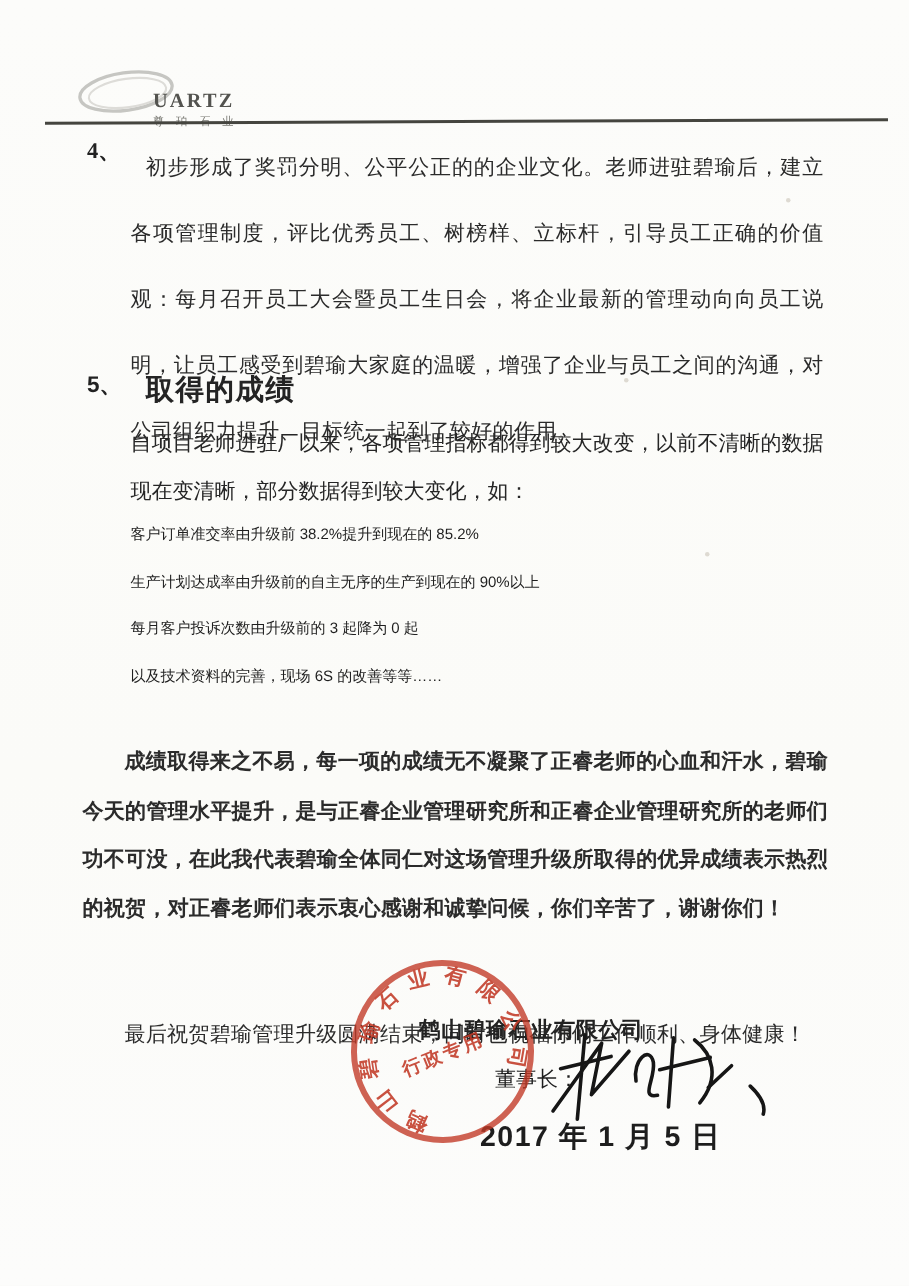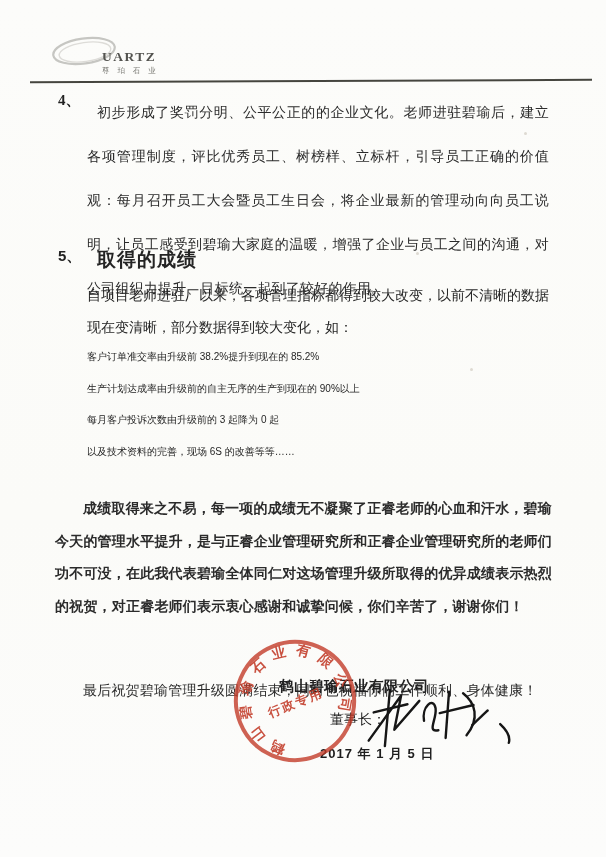--- a/index.html
+++ b/index.html
@@ -4,21 +4,21 @@
 <style>
   html,body{margin:0;padding:0;background:#fbfbf9;}
   .page{
     position:relative;width:606px;height:857px;overflow:hidden;
     background:linear-gradient(180deg,#fcfcfa 0%,#fbfbf8 60%,#fcfcfb 100%);
     font-family:"Liberation Serif","DejaVu Serif",serif;
     color:#2b2b2b;
   }
   .abs{position:absolute;}
   
-  .logo{left:52px;top:36px;width:140px;height:46px;text-align:center;}
+  .logo{left:52px;top:46px;width:140px;height:46px;text-align:center;}
   .logo svg{display:block;}
   .header-rule{left:30px;top:80px;width:562px;height:2px;background:#45453f;transform:rotate(-0.25deg);}
   
   .item-num{left:58px;width:34px;font-weight:bold;font-size:15px;color:#222;}
   .num4{top:91px;}
   .num5{top:247px;font-family:"Liberation Sans","DejaVu Sans",sans-serif;font-weight:700;}
   .para{font-size:14px;line-height:44px;text-align:justify;letter-spacing:.2px;}
   .item4-text{left:87px;top:91px;width:462px;text-indent:10px;}
   .item5-heading{left:97px;top:247px;font-family:"Liberation Sans","DejaVu Sans",sans-serif;
     font-weight:600;font-size:19px;color:#242424;letter-spacing:1px;}
@@ -30,21 +30,21 @@
     font-size:10px;line-height:31.5px;color:#1f1f1f;white-space:nowrap;}
   
   .closing1{left:55px;top:493px;width:497px;text-indent:2em;line-height:32.5px;font-weight:bold;}
   .closing2{left:55px;top:625px;width:520px;text-indent:2em;font-size:14px;white-space:nowrap;margin-top:44px;}
   
   .company-name{left:279px;top:677px;font-family:"Liberation Sans","DejaVu Sans",sans-serif;
     font-weight:700;font-size:14.5px;color:#222;letter-spacing:.5px;}
   .director-label{left:330px;top:711px;font-family:"Liberation Sans","DejaVu Sans",sans-serif;
     font-weight:400;font-size:14px;color:#1d1d1d;}
   .doc-date{left:320px;top:745px;font-family:"Liberation Sans","DejaVu Sans",sans-serif;
-    font-weight:700;font-size:13px;color:#1d1d1d;letter-spacing:1px;}
+    font-weight:700;font-size:19px;color:#1d1d1d;letter-spacing:1px;}
   
   .stamp{left:218px;top:624px;width:154px;height:154px;opacity:.88;}
   .stamp-ring-text{font-family:"Liberation Serif","DejaVu Serif",serif;font-size:14px;
     font-weight:700;letter-spacing:8.5px;}
   .stamp-center-text{font-family:"Liberation Serif","DejaVu Serif",serif;font-size:12.5px;
     font-weight:700;letter-spacing:2px;}
   
   .signature{left:360px;top:682px;width:168px;height:76px;transform:rotate(-2deg);}
   
   .speck{width:3px;height:3px;border-radius:50%;background:#dedad2;}

